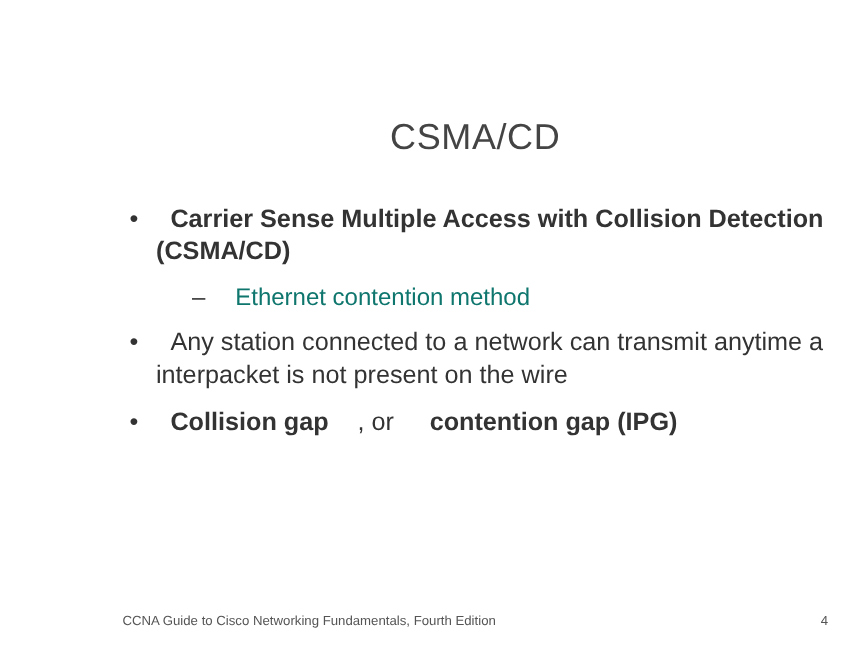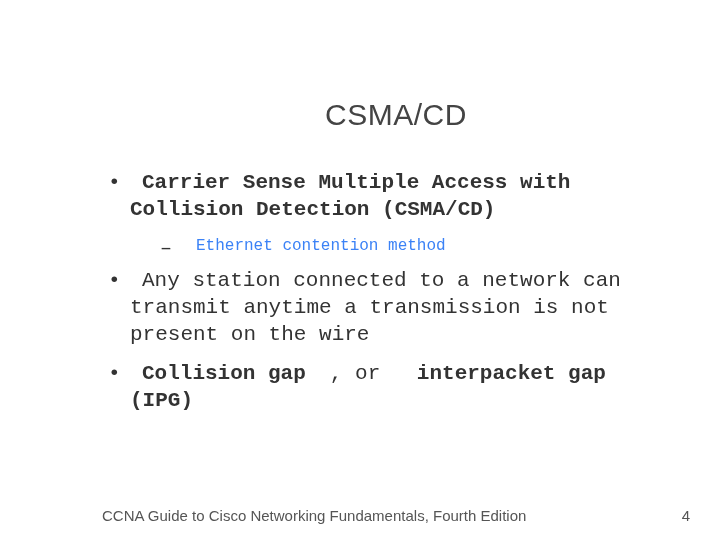--- a/index.html
+++ b/index.html
@@ -21,21 +21,20 @@
   .title {
     font-size: 30px;
     font-weight: 400;
     text-align: center;
     color: #444;
     margin-bottom: 38px;
     letter-spacing: 0.5px;
   }
   ul.top {
     list-style: none;
-    font-family: Liberation Mono, monospace;
   }
   ul.top > li {
     position: relative;
     padding-left: 28px;
     font-size: 21px;
     line-height: 1.28;
     margin-bottom: 4px;
     color: #333;
   }
   ul.top > li::before {
@@ -47,42 +46,42 @@
     color: #333;
   }
   ul.sub {
     list-style: none;
     margin-top: 6px;
     margin-bottom: 6px;
   }
   ul.sub > li {
     position: relative;
     padding-left: 30px;
-    font-size: 16px;
+    font-size: 20px;
     line-height: 1.28;
-    color: #3b82f6;
+    color: #0f766e;
     font-weight: 400;
   }
   ul.sub > li::before {
     content: "–";
     position: absolute;
     left: 6px;
     top: 0;
     font-size: 20px;
     color: #333;
   }
   .bold { font-weight: 700; }
   .footer {
     position: absolute;
     bottom: 28px;
     left: 42px;
     right: 42px;
     display: flex;
     justify-content: space-between;
-    font-size: 15px;
+    font-size: 11px;
     color: #555;
   }
 </style>
 </head>
 <body>
 
 <div class="slide">
   <h1 class="title">CSMA/CD</h1>
 
   <ul class="top">
@@ -90,25 +89,25 @@
     <li>
       <span class="bold">Carrier Sense Multiple Access with Collision Detection (CSMA/CD)</span>
       <ul class="sub">
         <li>
           <span>Ethernet contention method</span>
         </li>
       </ul>
     </li>
 
     <li>
-      <span>Any station connected to a network can transmit anytime a transmission is not present on the wire</span>
+      <span>Any station connected to a network can transmit anytime a interpacket is not present on the wire</span>
     </li>
 
     <li>
-      <span class="bold">Collision gap</span><span>, or </span><span class="bold">interpacket gap (IPG)</span>
+      <span class="bold">Collision gap</span><span>, or </span><span class="bold">contention gap (IPG)</span>
     </li>
 
   </ul>
 
   <div class="footer">
     <span>CCNA Guide to Cisco Networking Fundamentals, Fourth Edition</span>
     <span>4</span>
   </div>
 </div>
 

